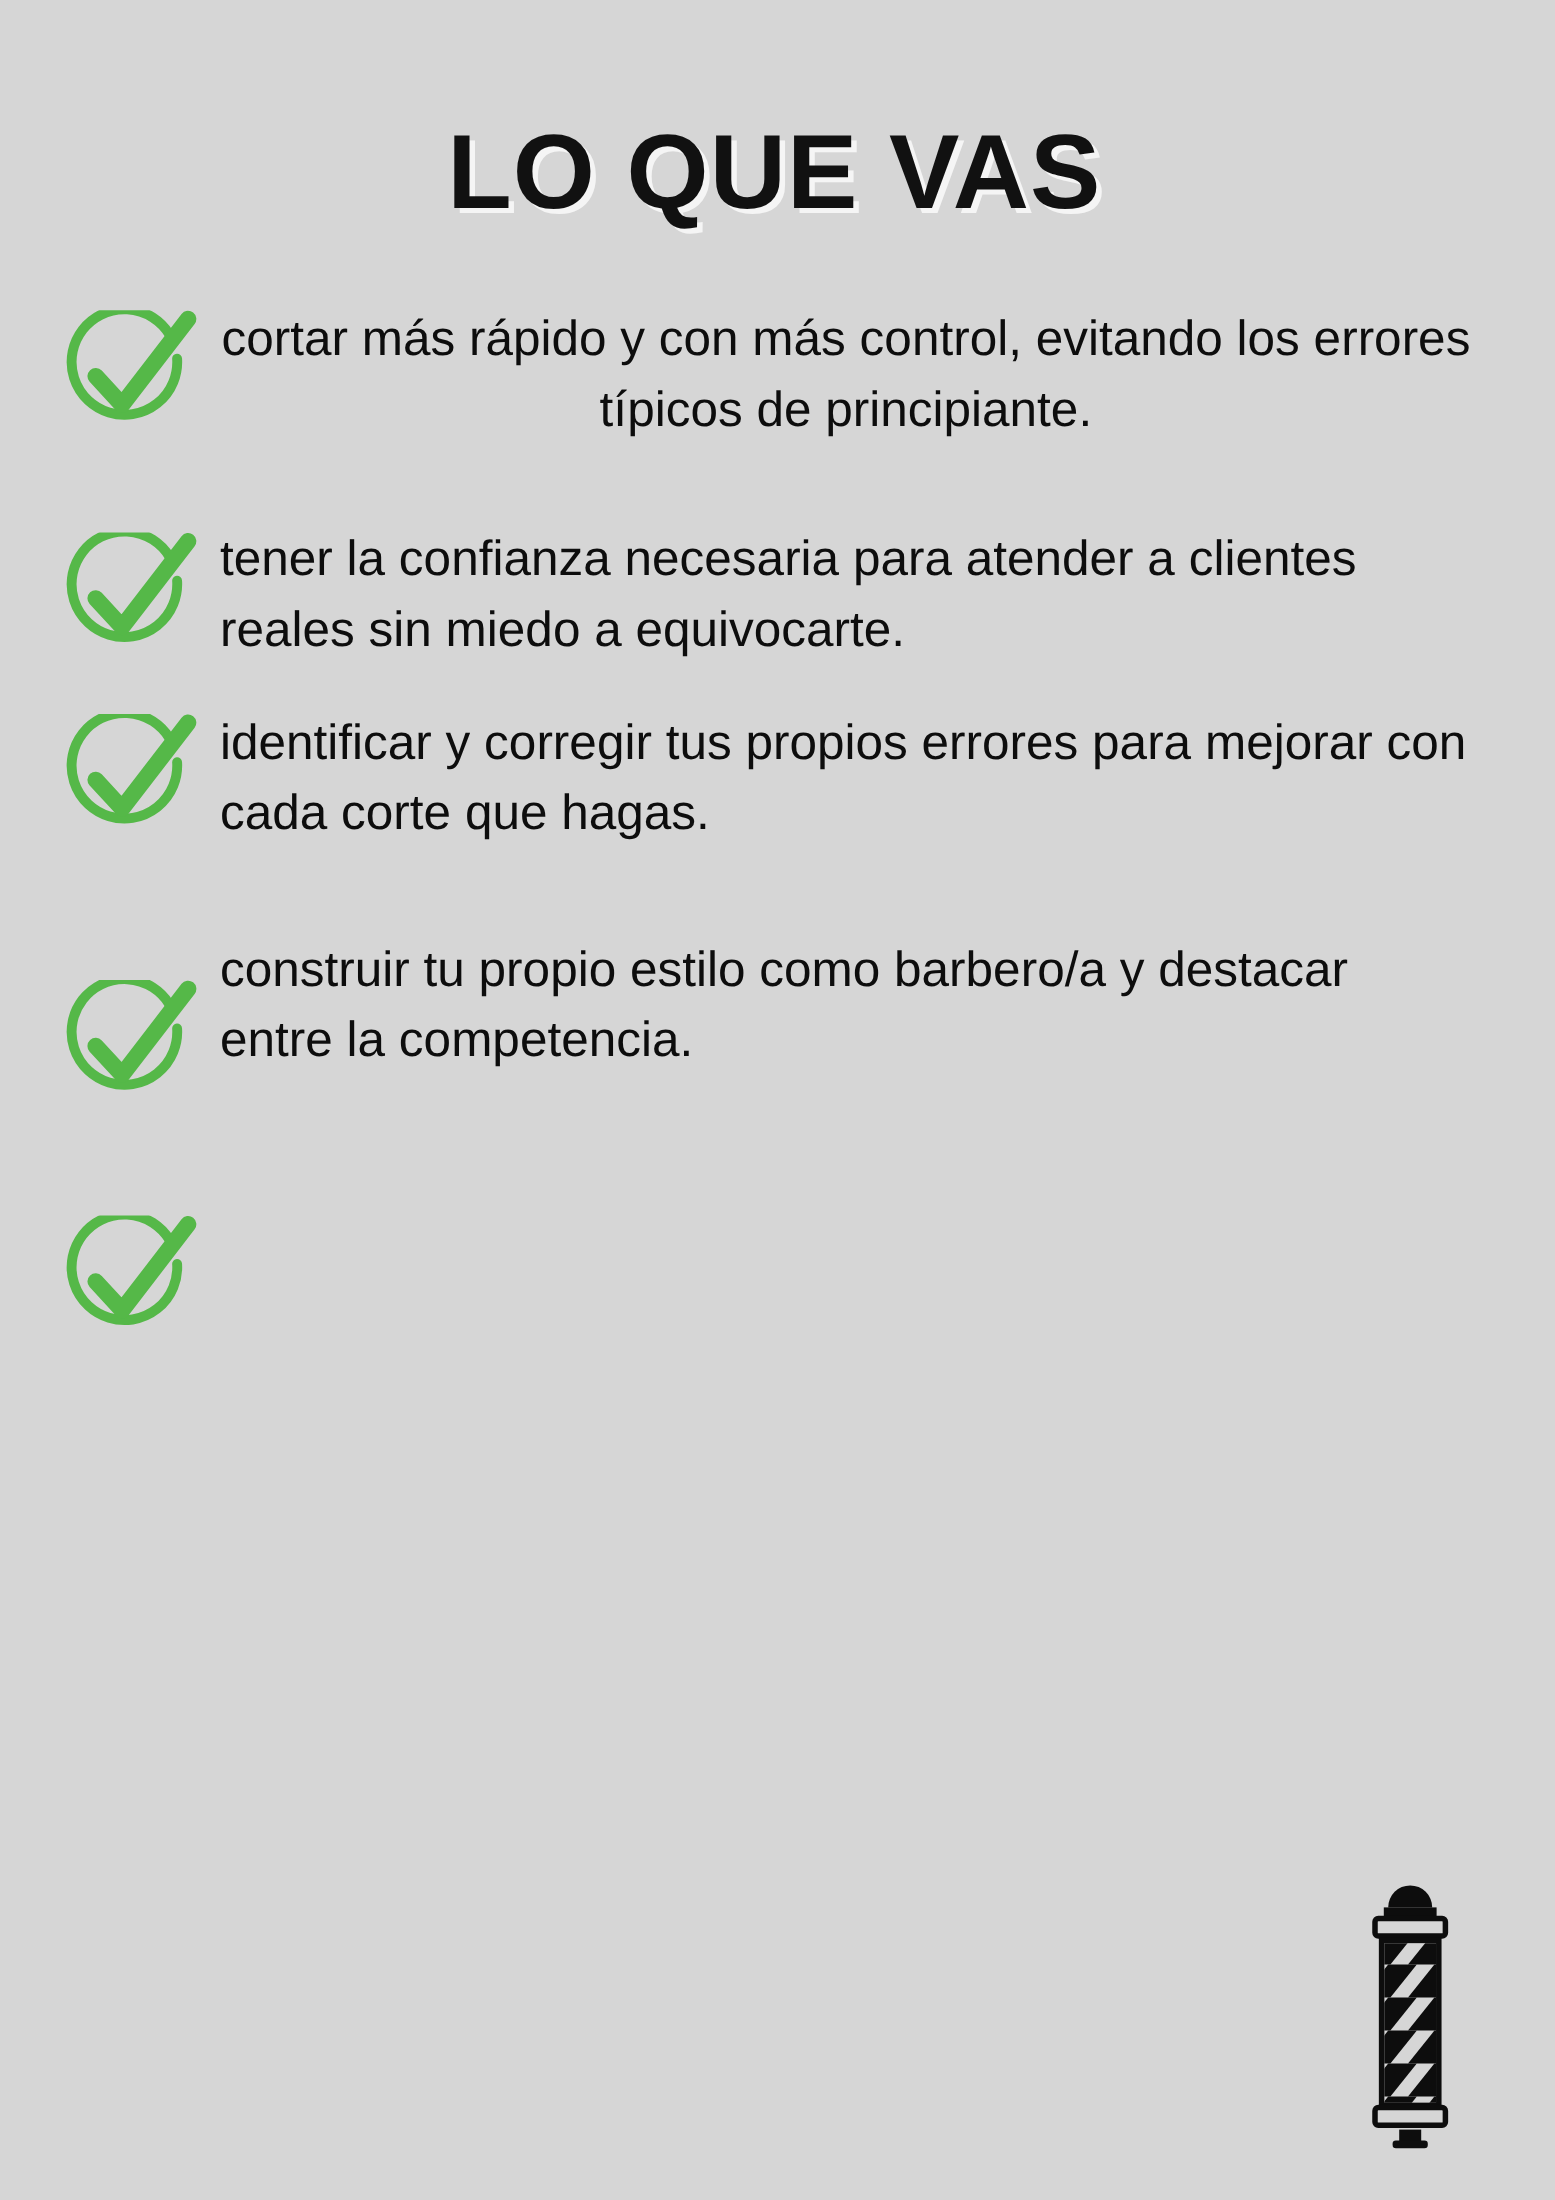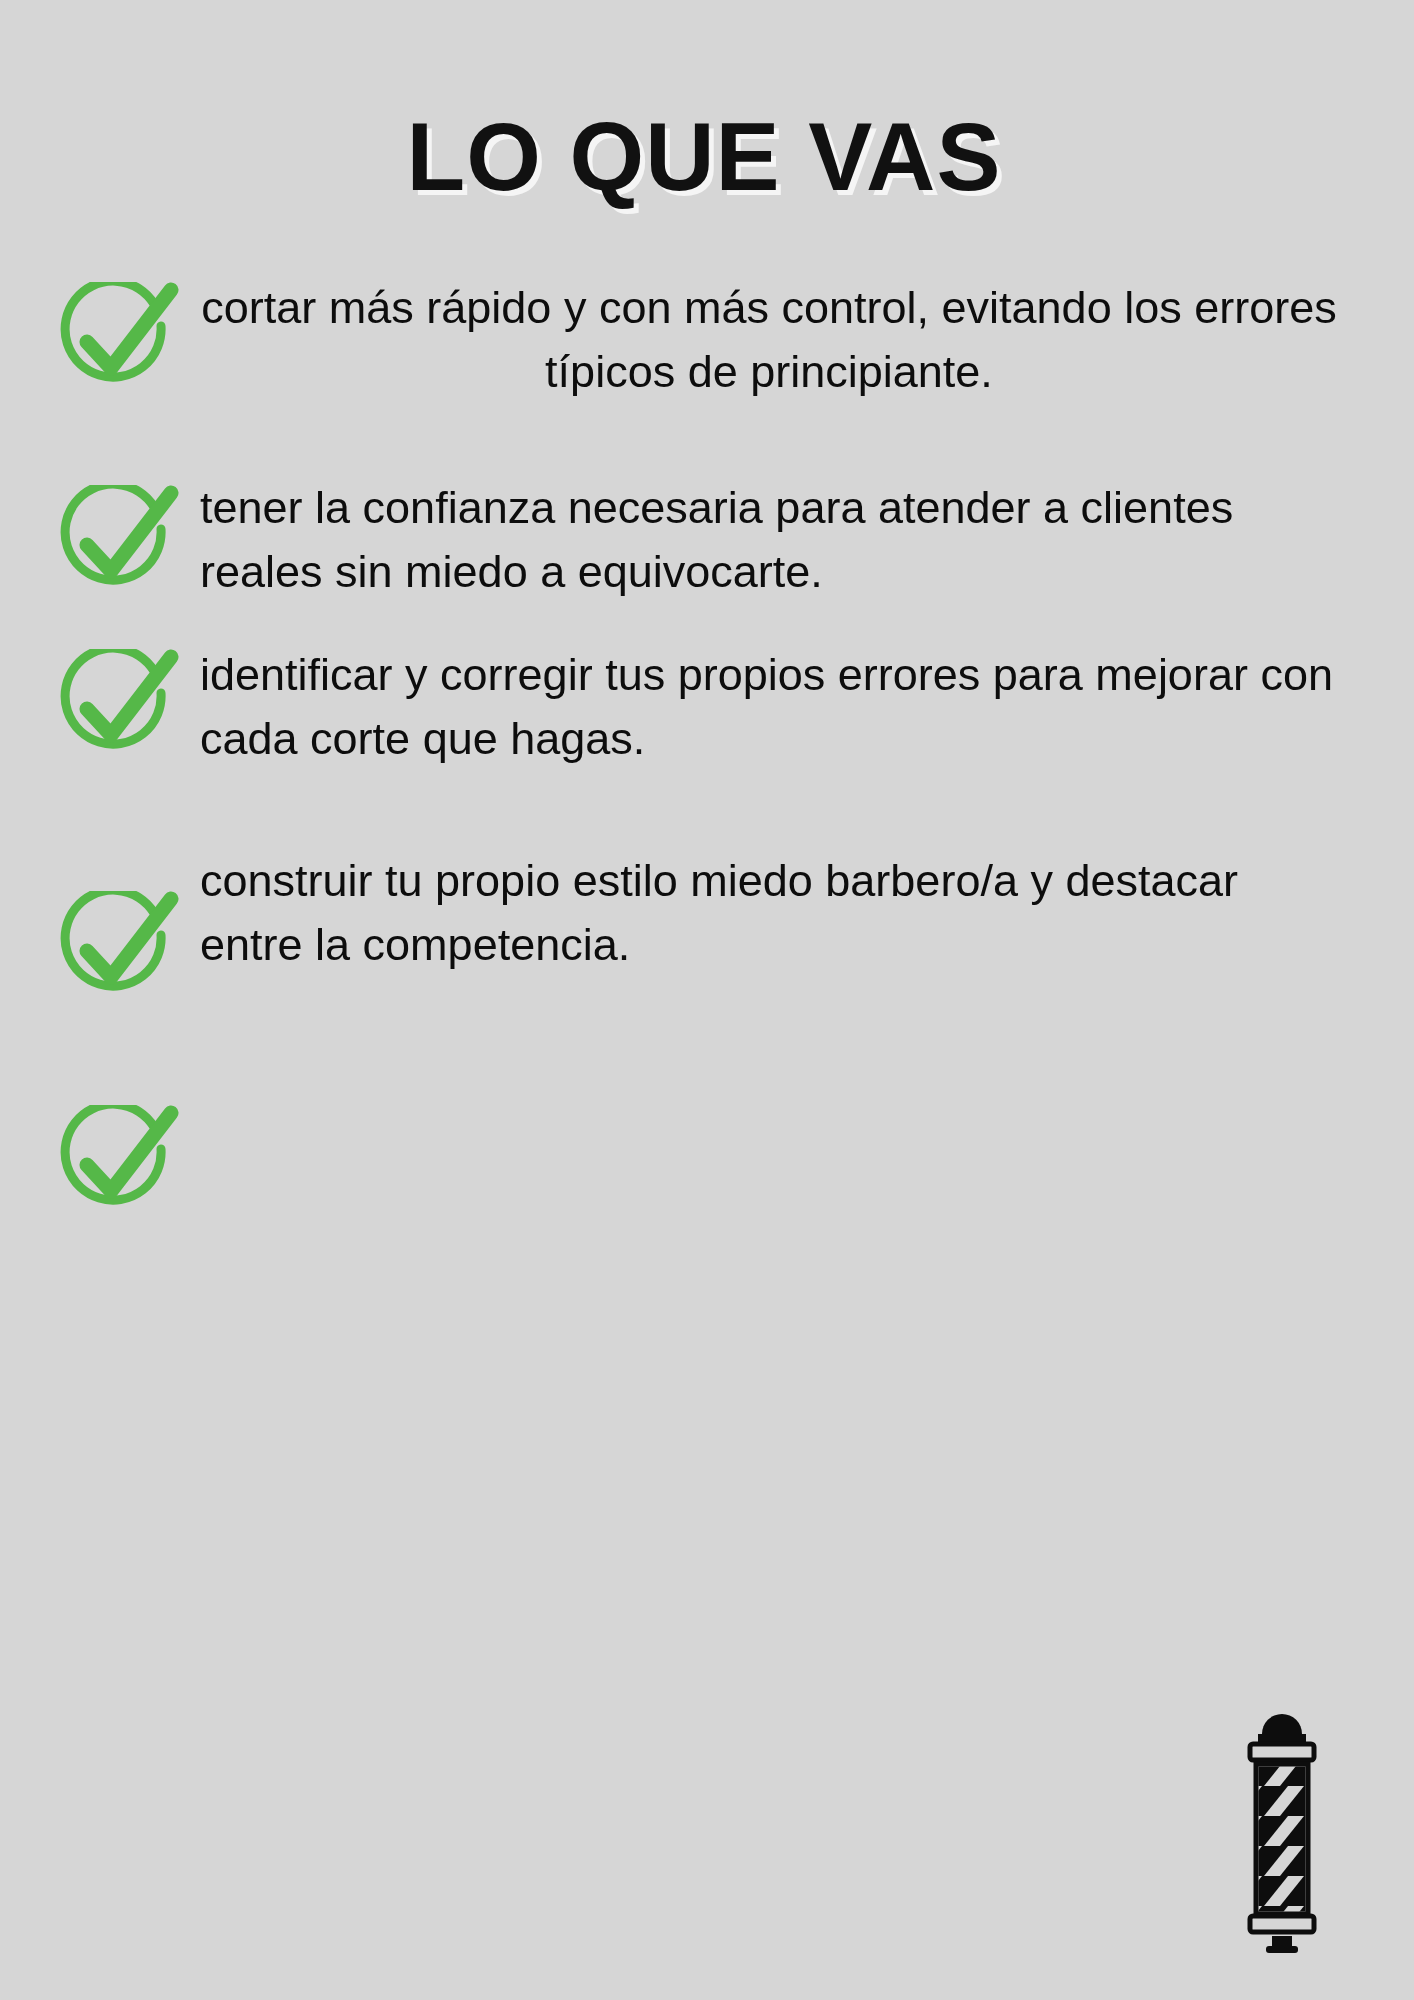--- a/index.html
+++ b/index.html
@@ -71,21 +71,21 @@
   }
 
   
   .item.i1 .check-wrap { padding-top: 6px; }
   .item.i2 .check-wrap { padding-top: 8px; }
   .item.i3 .check-wrap { padding-top: 6px; }
   .item.i4 .check-wrap { padding-top: 42px; }
   .item.i5 .check-wrap { padding-top: 40px; }
 
   .item.i1 { margin-bottom: 72px; text-align: center; }
-  .item.i2 { margin-bottom: 40px; align-items: flex-end; }
+  .item.i2 { margin-bottom: 40px; }
   .item.i3 { margin-bottom: 78px; }
   .item.i4 { margin-bottom: 56px; }
 
   
   .pole {
     position: absolute;
     right: 72px;
     bottom: 42px;
     width: 108px;
     height: 250px;
@@ -132,21 +132,21 @@
       <div class="item-text">identificar y corregir tus propios errores para mejorar con cada corte que hagas.</div>
     </div>
 
     <div class="item i4">
       <div class="check-wrap">
         <svg width="128" height="118" viewBox="0 0 128 118" aria-hidden="true">
           <path d="M103 22 A48 48 0 1 0 110 44" fill="none" stroke="#55b848" stroke-width="9" stroke-linecap="round"></path>
           <path d="M36 60 L60 86 L120 8" fill="none" stroke="#55b848" stroke-width="15" stroke-linecap="round" stroke-linejoin="round"></path>
         </svg>
       </div>
-      <div class="item-text">construir tu propio estilo miedo barbero/a y destacar entre la competencia.</div>
+      <div class="item-text">construir tu propio estilo como barbero/a y destacar entre la competencia.</div>
     </div>
 
     <div class="item i5">
       <div class="check-wrap">
         <svg width="128" height="118" viewBox="0 0 128 118" aria-hidden="true">
           <path d="M103 22 A48 48 0 1 0 110 44" fill="none" stroke="#55b848" stroke-width="9" stroke-linecap="round"></path>
           <path d="M36 60 L60 86 L120 8" fill="none" stroke="#55b848" stroke-width="15" stroke-linecap="round" stroke-linejoin="round"></path>
         </svg>
       </div>
     </div>

